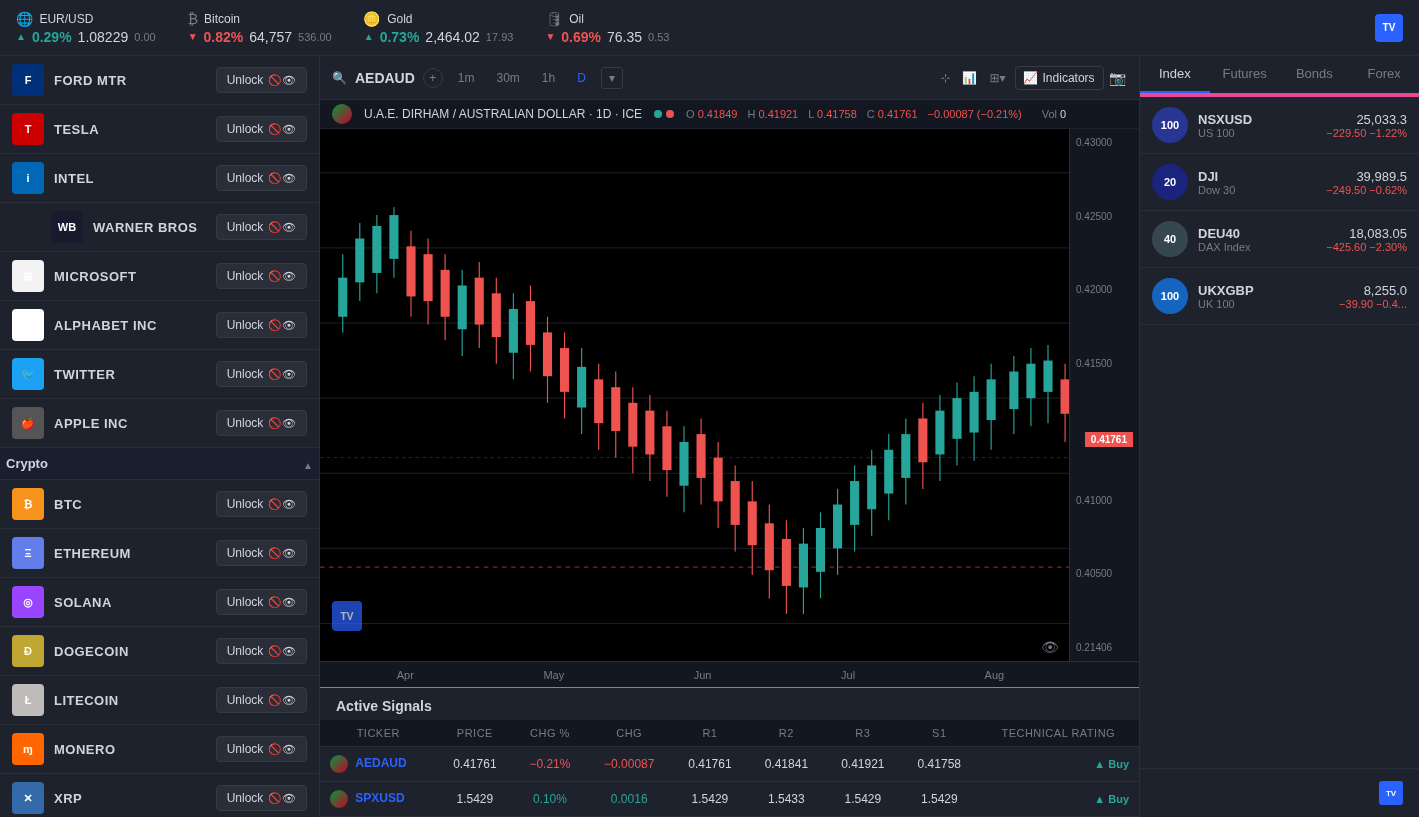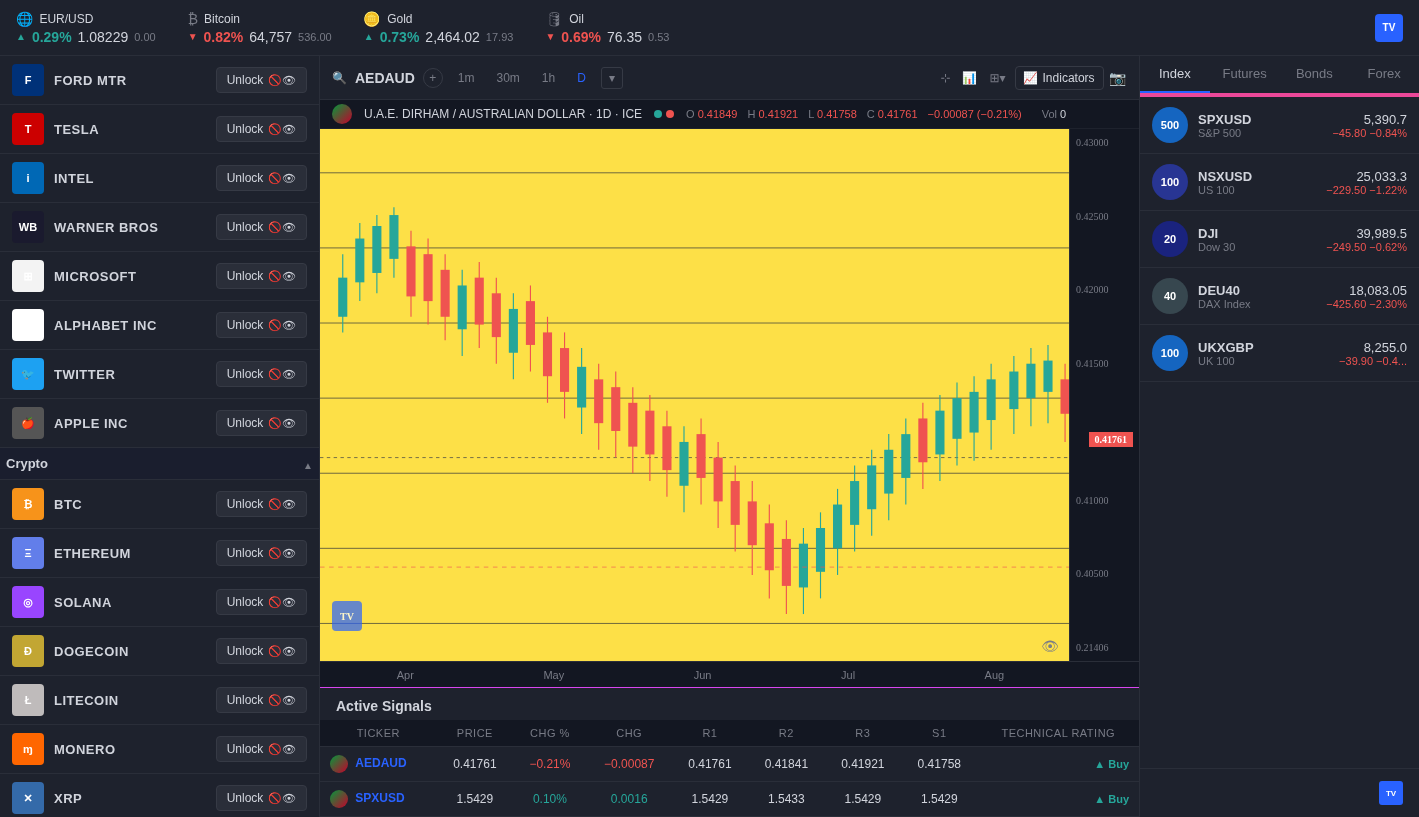--- a/index.html
+++ b/index.html
@@ -58,21 +58,21 @@
     .pair-flag { width: 20px; height: 20px; border-radius: 50%; background: linear-gradient(135deg, #009a3b, #c6002b); flex-shrink: 0; }
     .pair-title { font-size: 13px; color: #d1d4dc; font-weight: 500; }
     .ohlc-vals { display: flex; gap: 10px; font-size: 11px; color: #787b86; }
     .ohlc-label { color: #787b86; }
     .ohlc-number { color: #ef5350; }
     .ohlc-change { color: #ef5350; font-size: 11px; }
     .dot-green { width: 8px; height: 8px; border-radius: 50%; background: #26a69a; }
     .dot-red { width: 8px; height: 8px; border-radius: 50%; background: #ef5350; }
 
     
-    .chart-canvas { flex: 1; position: relative; overflow: hidden; background: #fde047; min-height: 0; font-family: Liberation Serif, serif; }
+    .chart-canvas { flex: 1; position: relative; overflow: hidden; background: #000000; min-height: 0; }
     .chart-svg { width: 100%; height: 100%; }
     .price-axis { position: absolute; right: 0; top: 0; bottom: 0; width: 70px; background: #131722; border-left: 1px solid #2a2e39; display: flex; flex-direction: column; justify-content: space-between; padding: 8px 6px; font-size: 10px; color: #787b86; }
     .current-price-badge { position: absolute; right: 0; background: #ef5350; color: white; font-size: 10px; padding: 2px 6px; font-weight: bold; }
     .date-axis { display: flex; justify-content: space-around; padding: 4px 70px 4px 12px; font-size: 11px; color: #787b86; background: #131722; border-top: 1px solid #2a2e39; flex-shrink: 0; height: 26px; align-items: center; }
     .tv-watermark { position: absolute; bottom: 30px; left: 12px; width: 30px; height: 30px; background: #2962ff; border-radius: 4px; display: flex; align-items: center; justify-content: center; font-size: 10px; color: white; font-weight: bold; opacity: 0.7; }
 
     
     .signals-section { background: #1e222d; border-top: 1px solid #d946ef; flex-shrink: 0; }
     .signals-title { font-size: 14px; font-weight: 600; color: #d1d4dc; padding: 10px 16px 6px; }
     .signals-table { width: 100%; border-collapse: collapse; font-size: 12px; }
@@ -98,21 +98,21 @@
     .market-sub { font-size: 11px; color: #787b86; }
     .market-right { text-align: right; }
     .market-price { font-size: 13px; color: #d1d4dc; font-weight: 500; }
     .market-chg { font-size: 11px; }
     .right-tv-logo { margin: 8px; align-self: flex-end; width: 24px; height: 24px; background: #2962ff; border-radius: 3px; display: flex; align-items: center; justify-content: center; font-size: 8px; color: white; font-weight: bold; }
 
     
     .logo-ford { background: #003178; }
     .logo-tesla { background: #cc0000; }
     .logo-intel { background: #0068b5; }
-    .logo-wb { background: #1a1a2e; }
+    .logo-wb { background: #1a1a2e; margin-left: 39px; }
     .logo-msft { background: #f3f3f3; }
     .logo-google { background: #fff; }
     .logo-twitter { background: #1da1f2; }
     .logo-apple { background: #555; }
     .logo-btc { background: #f7931a; }
     .logo-eth { background: #627eea; }
     .logo-sol { background: #9945ff; }
     .logo-doge { background: #c2a633; }
     .logo-ltc { background: #bfbbbb; }
     .logo-xmr { background: #ff6600; }
@@ -580,31 +580,20 @@
   </div>
 
   <div class="right-panel">
     <div class="right-tabs">
       <div class="right-tab active">Index</div>
       <div class="right-tab">Futures</div>
       <div class="right-tab">Bonds</div>
       <div class="right-tab">Forex</div>
     </div>
     <div class="market-list" id="market-list">
-    <div class="market-item">
-      <div class="market-badge spx-badge">500</div>
-      <div class="market-info">
-        <div class="market-name">SPXUSD</div>
-        <div class="market-sub">S&amp;P 500</div>
-      </div>
-      <div class="market-right">
-        <div class="market-price">5,390.7</div>
-        <div class="market-chg" style="color:#ef5350;">−45.80 −0.84%</div>
-      </div>
-    </div>
 
     <div class="market-item">
       <div class="market-badge nsx-badge">100</div>
       <div class="market-info">
         <div class="market-name">NSXUSD</div>
         <div class="market-sub">US 100</div>
       </div>
       <div class="market-right">
         <div class="market-price">25,033.3</div>
         <div class="market-chg" style="color:#ef5350;">−229.50 −1.22%</div>

